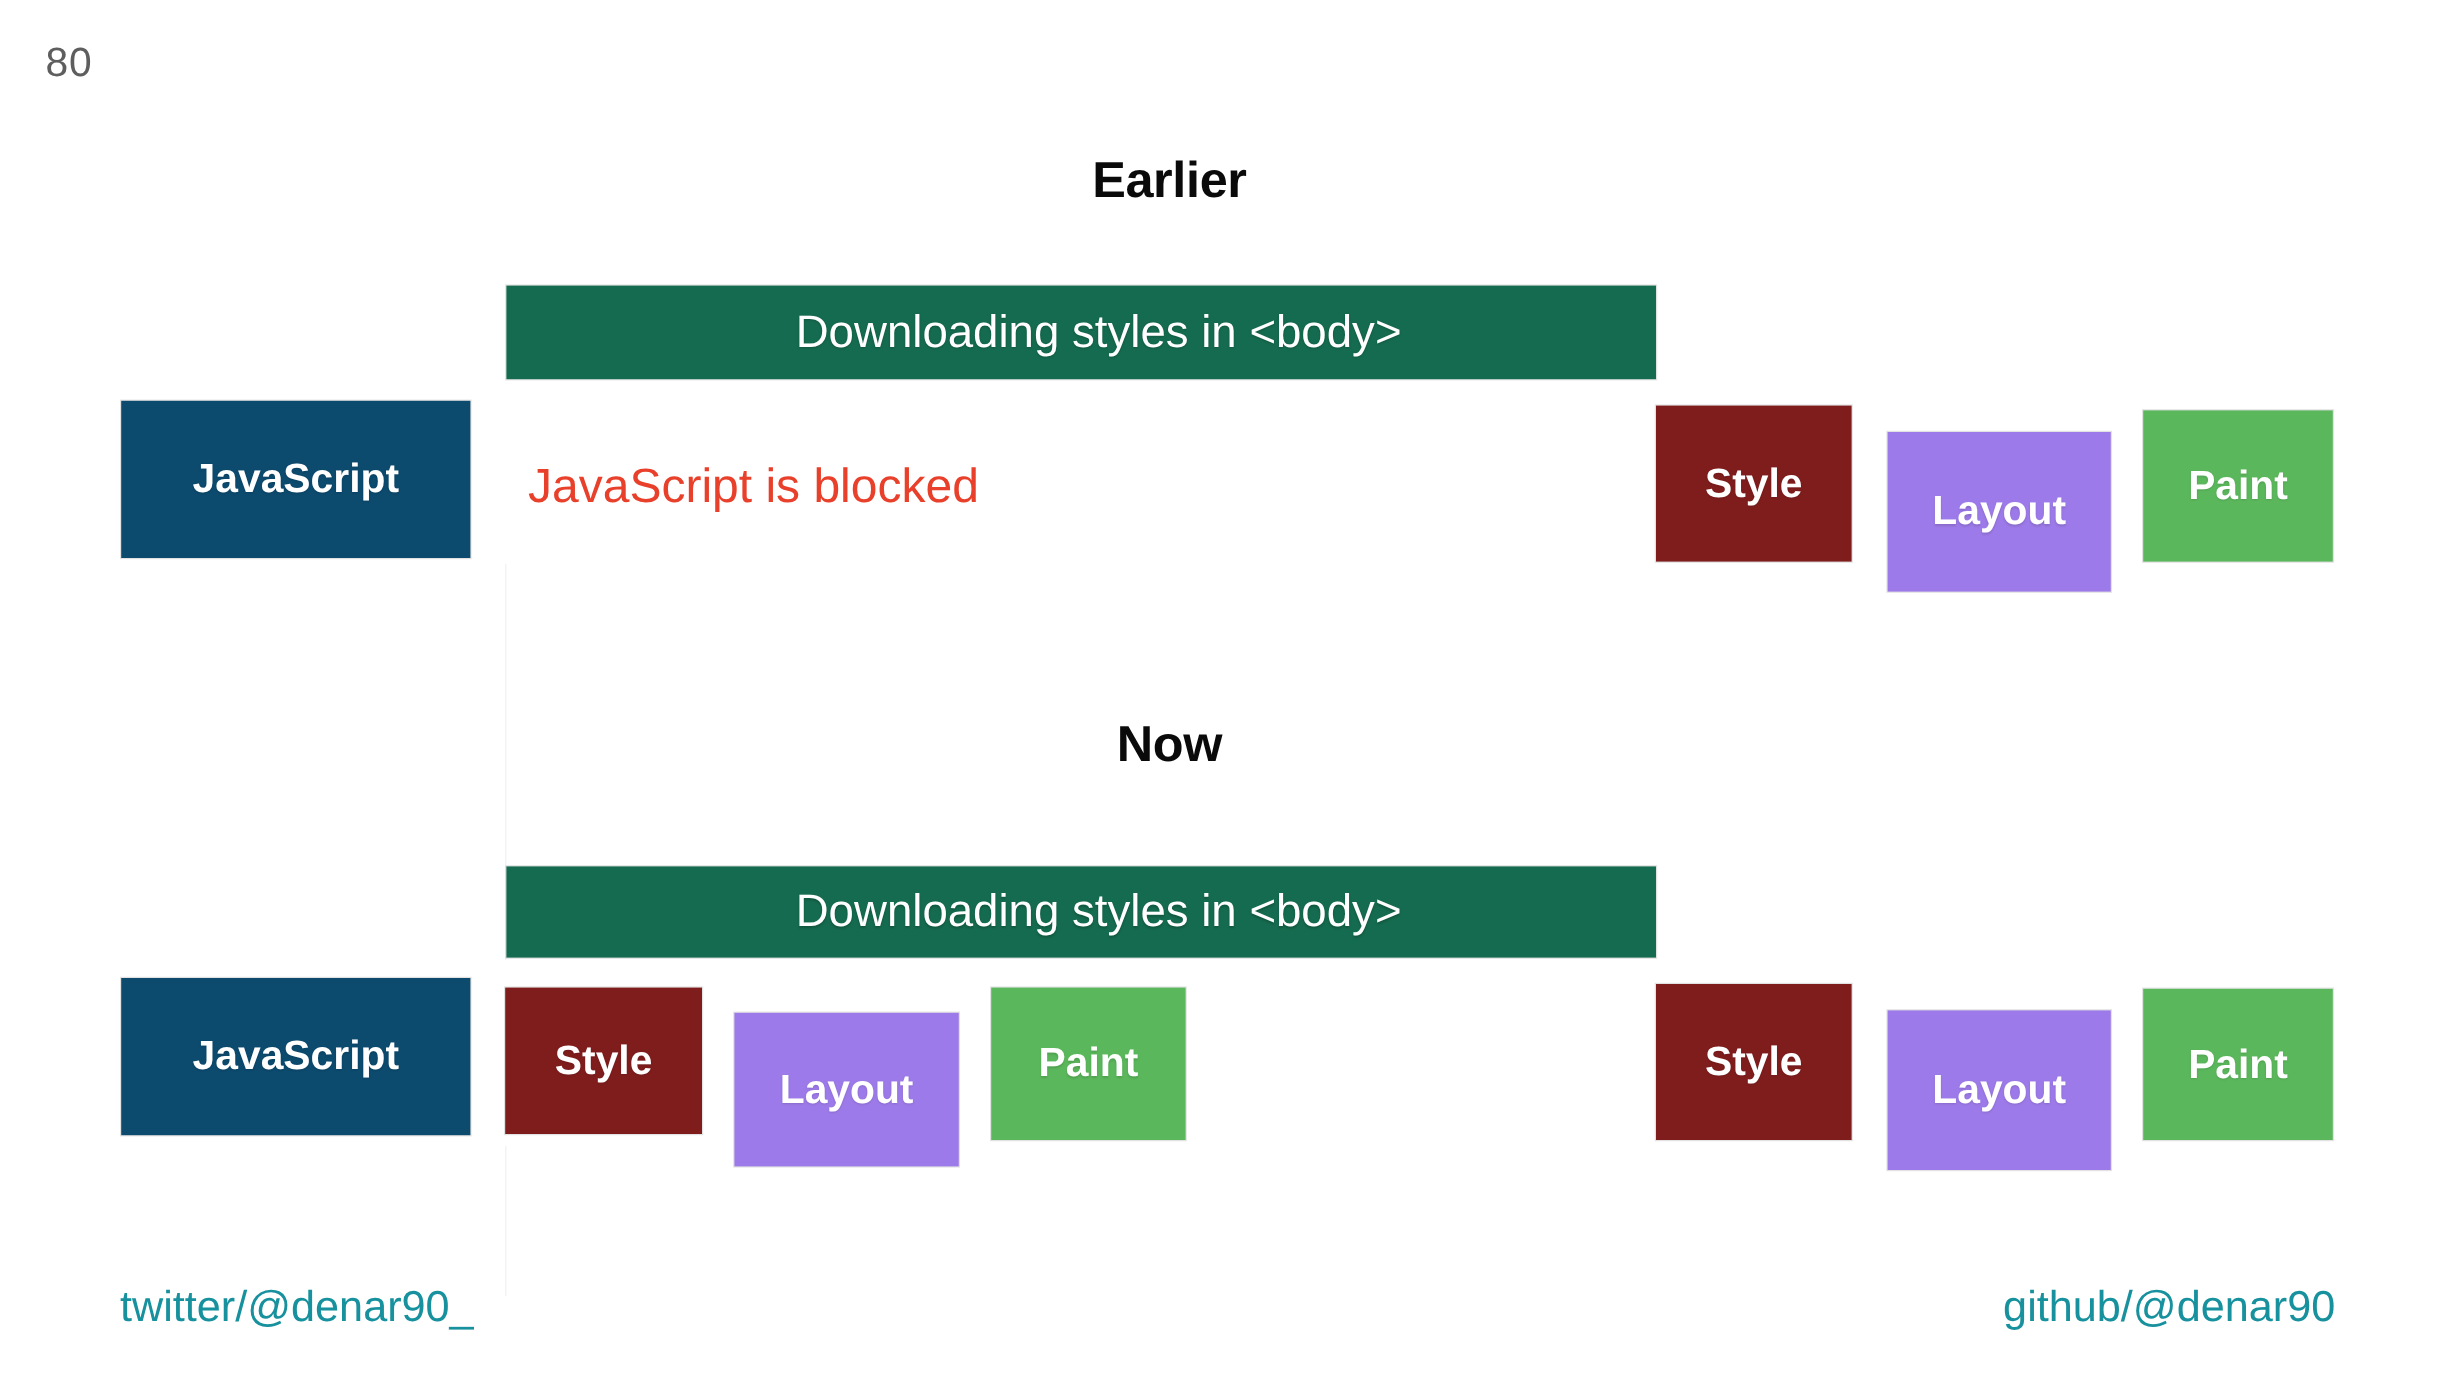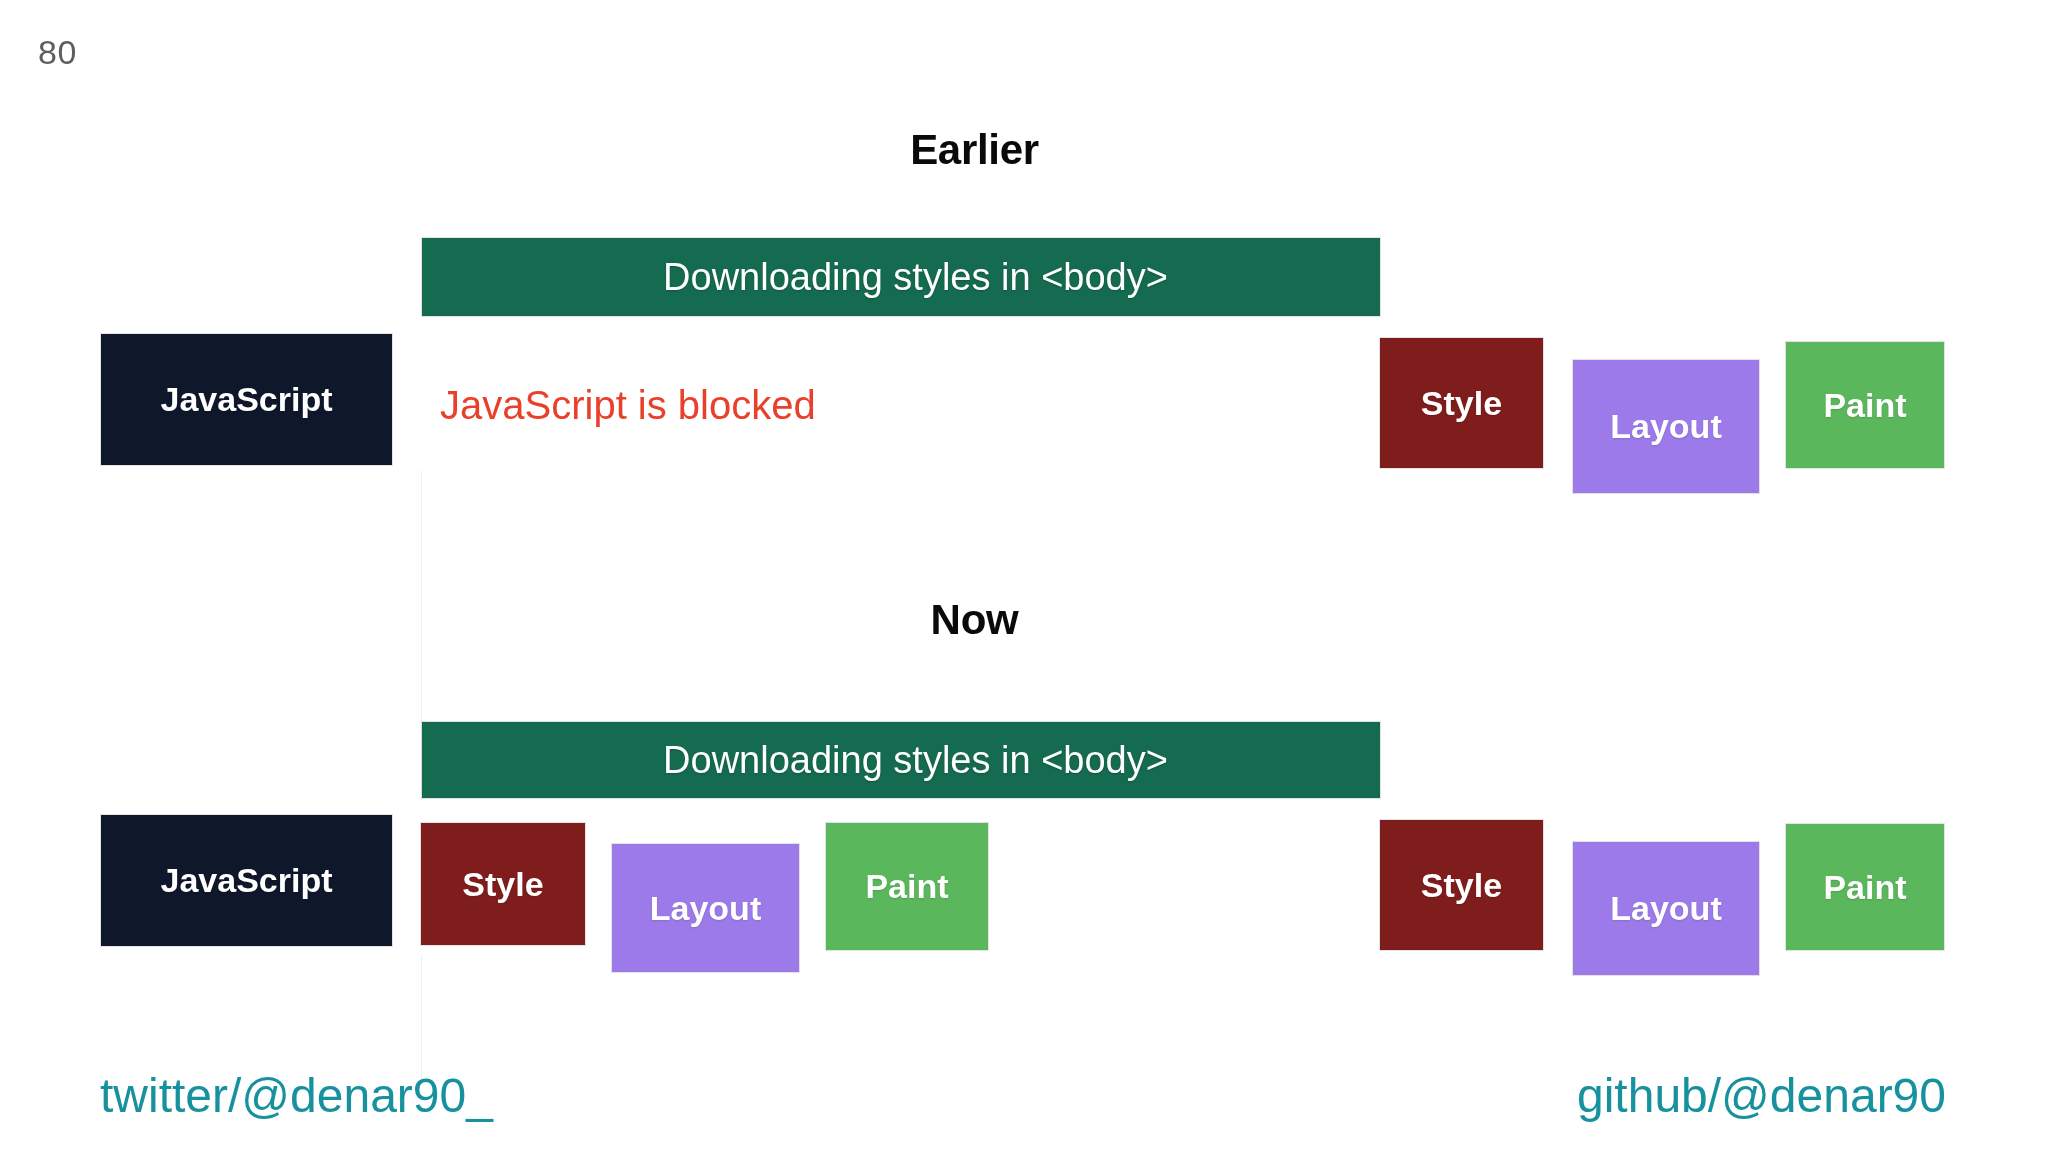--- a/index.html
+++ b/index.html
@@ -53,21 +53,21 @@
     justify-content: center;
     box-sizing: border-box;
     color: #ffffff;
     font-weight: bold;
     text-shadow: 0 1px 2px rgba(0,0,0,0.13);
   }
   .block.bar {
     font-weight: 400;
     text-shadow: 0 1px 2px rgba(0,0,0,0.2);
   }
-  .js-block    { background: #0f172a; }
+  .js-block    { background: #0c4a6e; }
   .style-block { background: #7f1d1d; }
   .layout-block{ background: #9d7ae9; margin-top: 24px; }
   .paint-block { background: #5bb75c; }
   .green-bar   { background: #156b4f; padding-left: 29px; }
 
   
   .block.edge {
     box-shadow: 0 0 0 1px rgba(150,150,150,0.28);
   }
 
@@ -83,21 +83,21 @@
   
   .guide {
     position: absolute;
     width: 1px;
     background: #f1f1f1;
   }
 
   
   .footer-link {
     position: absolute;
-    font-size: 48px;
+    font-size: 36px;
     color: #16919d;
     font-weight: 400;
     white-space: nowrap;
     text-decoration: none;
   }
   .footer-link.left  { left: 100px;  top: 1068px; }
   .footer-link.right { right: 102px; top: 1068px; }
 </style>
 </head>
 <body>

